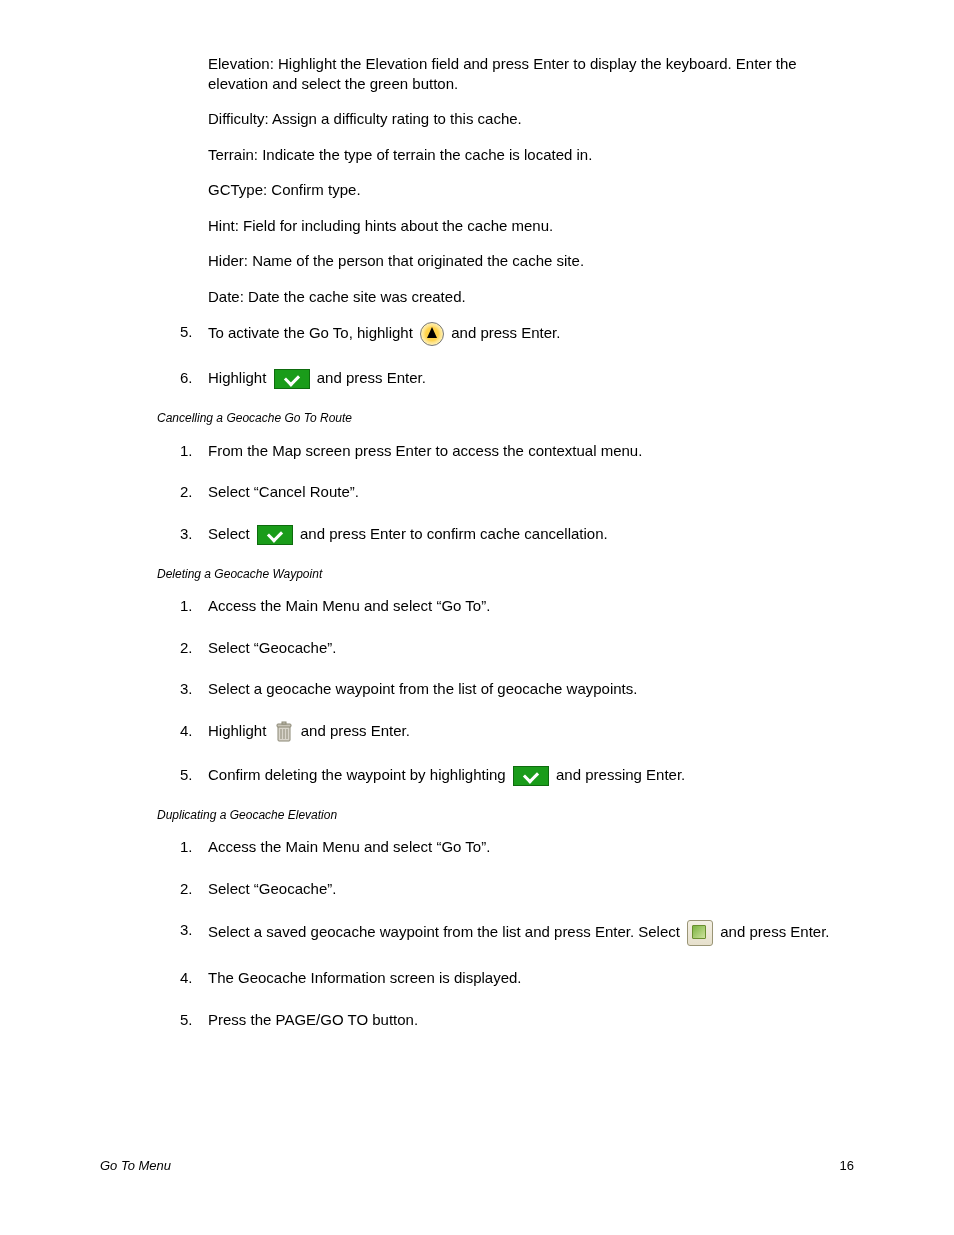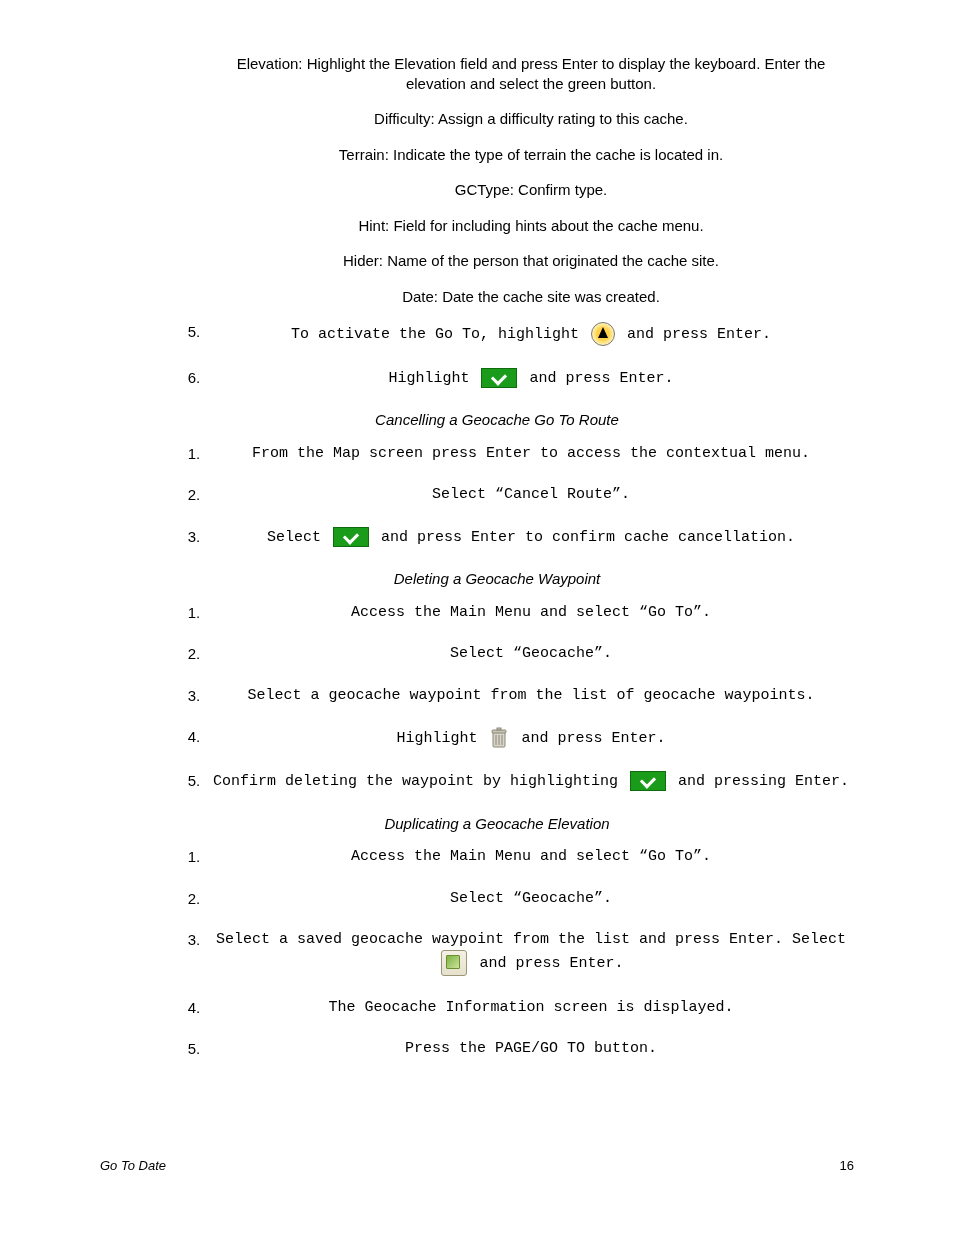--- a/index.html
+++ b/index.html
@@ -11,21 +11,20 @@
     color: #000;
     line-height: 1.3;
     background: #fff;
   }
   .page {
     width: 954px;
     height: 1235px;
     position: relative;
     box-sizing: border-box;
     padding: 54px 100px 8px 140px;
-    text-align: center;
   }
   .field-para {
     margin: 0 0 16px 68px;
     max-width: 700px;
   }
   ol.steps {
     margin: 0 0 16px 0;
     padding: 0 0 0 40px;
     list-style: none;
   }
@@ -33,27 +32,26 @@
     display: flex;
     margin: 0 0 22px 0;
   }
   ol.steps > li > .num {
     width: 28px;
     flex-shrink: 0;
   }
   ol.steps > li > .body {
     flex: 1;
     max-width: 660px;
-    font-family: Liberation Mono, monospace;
   }
   .tight > li { margin-bottom: 16px; }
   .heading {
     font-style: italic;
-    font-size: 15px;
-    margin: 22px 0 14px 0;
+    font-size: 12px;
+    margin: 22px 0 14px 17px;
   }
   .inline-icon {
     display: inline-block;
     vertical-align: middle;
     margin: 0 3px;
   }
   .icon-goto {
     width: 22px; height: 22px;
     border: 1px solid #777;
     border-radius: 50%;
@@ -231,17 +229,17 @@
       <span class="num">4.</span>
       <span class="body">The Geocache Information screen is displayed.</span>
     </li>
     <li>
       <span class="num">5.</span>
       <span class="body">Press the PAGE/GO TO button.</span>
     </li>
   </ol>
 
   <div class="footer">
-    <span class="footer-left">Go To Date</span>
+    <span class="footer-left">Go To Menu</span>
     <span>16</span>
   </div>
 
 </div>
 
 </body></html>

